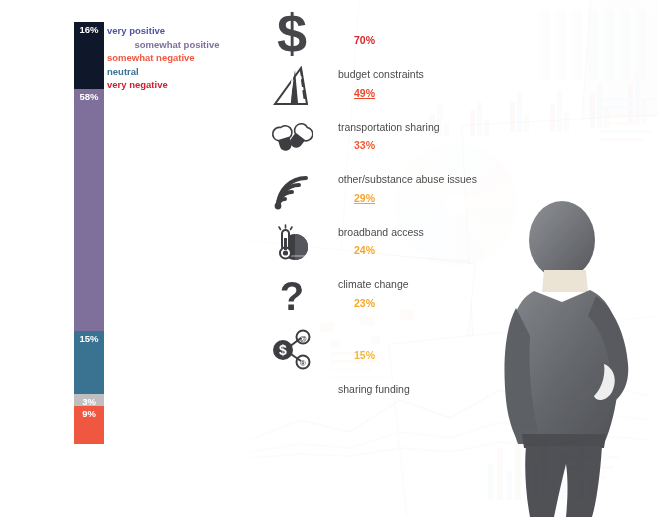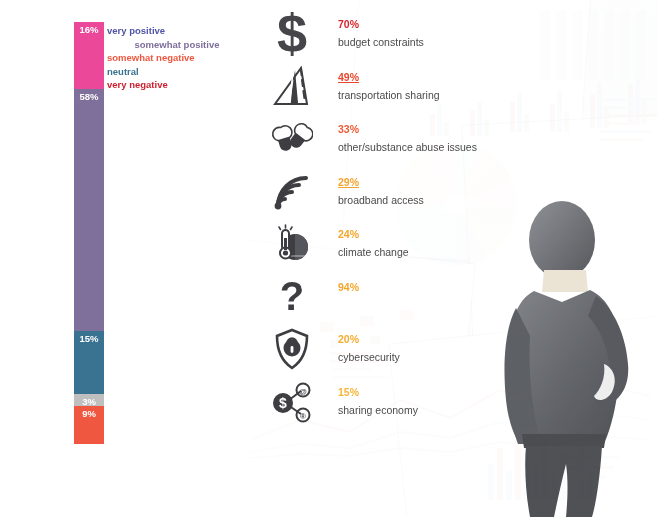--- a/index.html
+++ b/index.html
@@ -54,21 +54,21 @@
 
   
   .legend{position:absolute;left:107px;top:24px;width:140px;}
   .legend div{font-size:9.5px;font-weight:bold;line-height:13.6px;white-space:nowrap;}
 
   
   .list{position:absolute;left:258px;top:8px;width:300px;}
   .row{position:relative;height:52.5px;}
   .icon-cell{position:absolute;left:0;top:0;width:68px;height:52px;display:flex;align-items:center;justify-content:center;}
   .txt-cell{position:absolute;left:80px;top:0;}
-  .pct{font-size:10.5px;font-weight:bold;line-height:13px;margin:0;padding-top:10px;}
+  .pct{font-size:10.5px;font-weight:bold;line-height:13px;margin:16px;padding-top:10px;}
   .lbl{font-size:10.5px;color:#4a4a4a;line-height:14px;margin:0;padding-top:4px;white-space:nowrap;}
   svg{display:block;}
 </style>
 </head>
 <body>
 
 <div id="root">
 
   <div class="bg-layer">
     <div class="bg-paper"></div>
@@ -211,21 +211,21 @@
 
       <path d="M104,168 C114,172 118,184 112,196 C106,206 96,206 94,200 C100,194 106,182 104,168 Z" fill="#ffffff" opacity="0.9"></path>
 
       <path d="M22,238 L106,238 L104,252 L24,252 Z" fill="#2e3035"></path>
 
       <path d="M26,250 L102,250 C100,282 96,308 92,321 L66,321 C68,300 68,282 66,268 C62,284 58,302 54,321 L30,321 C26,300 24,272 26,250 Z" fill="#33353a"></path>
     </svg>
   </div>
 
   <div class="bar">
-    <div class="seg" style="height: 15.8416%; background: #ec4899;">
+    <div class="seg" style="height: 15.8416%; background: #0f172a;">
       <span>16%</span>
     </div>
     <div class="seg" style="height: 57.4257%; background: rgb(126, 111, 155);">
       <span>58%</span>
     </div>
     <div class="seg" style="height: 14.8515%; background: rgb(58, 114, 146);">
       <span>15%</span>
     </div>
     <div class="seg sgray" style="height: 2.9703%; background: rgb(191, 191, 191);">
       <span>3%</span>
@@ -340,52 +340,38 @@
       </div>
     </div>
 
     <div class="row">
       <div class="icon-cell">
         <svg width="34" height="42" viewBox="0 0 34 42">
           <text x="17" y="34" font-family="'Liberation Sans',sans-serif" font-size="40" font-weight="bold" fill="#3d3d42" text-anchor="middle">?</text>
         </svg>
       </div>
       <div class="txt-cell">
-        <p class="pct" style="color: rgb(244, 166, 42);">94%</p>
-      </div>
-    </div>
-
-    <div class="row">
-      <div class="icon-cell">
-        <svg width="36" height="42" viewBox="0 0 36 42">
-          <path d="M18,2 L33,8 C33,24 27,34 18,40 C9,34 3,24 3,8 Z" fill="none" stroke="#3d3d42" stroke-width="2.6"></path>
-          <circle cx="18" cy="20" r="8.5" fill="#3d3d42"></circle>
-          <path d="M13.5,18 v-3 a4.5,4.5 0 0 1 9,0 v3" fill="none" stroke="#3d3d42" stroke-width="2.4"></path>
-          <rect x="16.6" y="18" width="2.8" height="7" rx="1.4" fill="#ffffff"></rect>
-        </svg>
-      </div>
-      <div class="txt-cell">
-        <p class="pct" style="color: rgb(244, 172, 48);">20%</p>
-        <p class="lbl">cybersecurity</p>
-      </div>
-    </div>
+        <p class="pct" style="color: rgb(244, 166, 42);">23%</p>
+      </div>
+    </div>
+
 
     <div class="row">
       <div class="icon-cell">
         <svg width="44" height="42" viewBox="0 0 44 42">
           <line x1="15" y1="22" x2="31" y2="10" stroke="#3d3d42" stroke-width="2"></line>
           <line x1="15" y1="22" x2="31" y2="33" stroke="#3d3d42" stroke-width="2"></line>
           <circle cx="13" cy="22" r="10" fill="#3d3d42"></circle>
           <text x="13" y="27" font-family="'Liberation Sans',sans-serif" font-size="14" font-weight="bold" fill="#ffffff" text-anchor="middle">$</text>
           <circle cx="33" cy="9" r="6.5" fill="none" stroke="#3d3d42" stroke-width="2"></circle>
           <text x="33" y="13" font-family="'Liberation Sans',sans-serif" font-size="8" font-weight="bold" fill="#3d3d42" text-anchor="middle">@</text>
           <circle cx="33" cy="34" r="6.5" fill="none" stroke="#3d3d42" stroke-width="2"></circle>
           <text x="33" y="38" font-family="'Liberation Sans',sans-serif" font-size="8" font-weight="bold" fill="#3d3d42" text-anchor="middle">®</text>
         </svg>
       </div>
       <div class="txt-cell">
         <p class="pct" style="color: rgb(246, 182, 58);">15%</p>
-        <p class="lbl">sharing economy</p>
+        <p class="lbl">sharing funding</p>
       </div>
     </div>
 
   </div>
 </div>
 
 </body></html>

